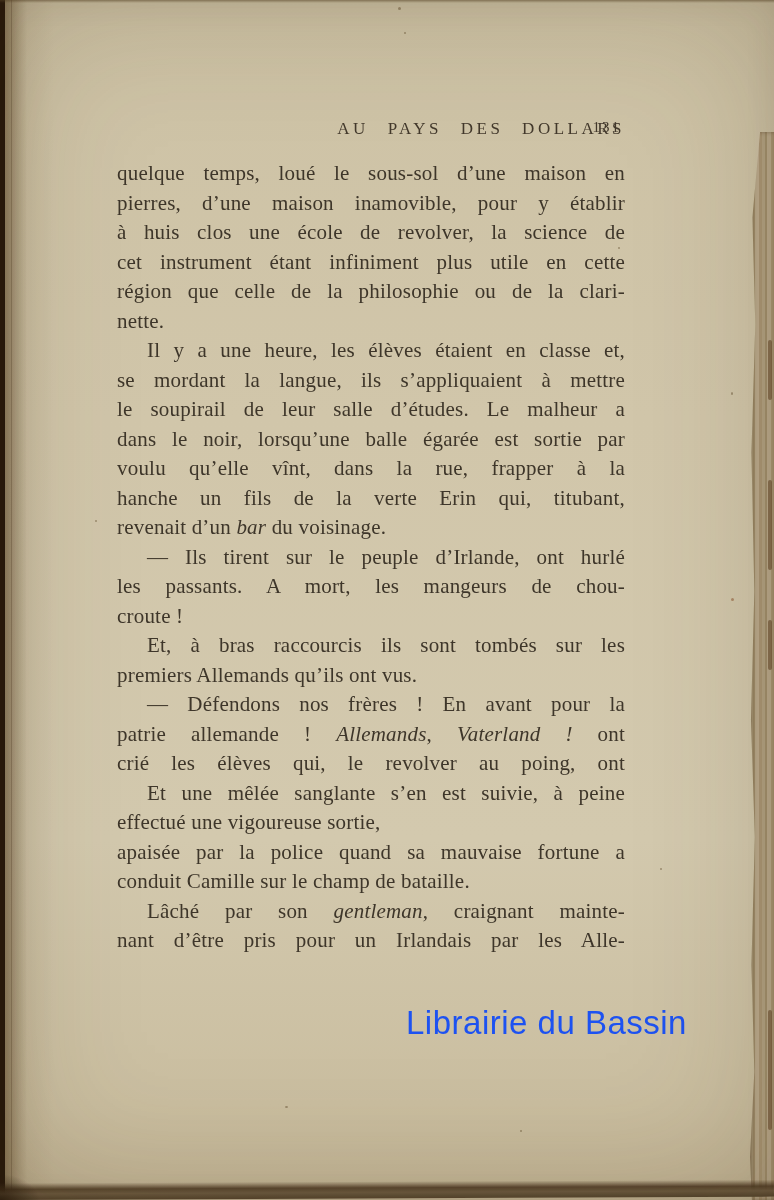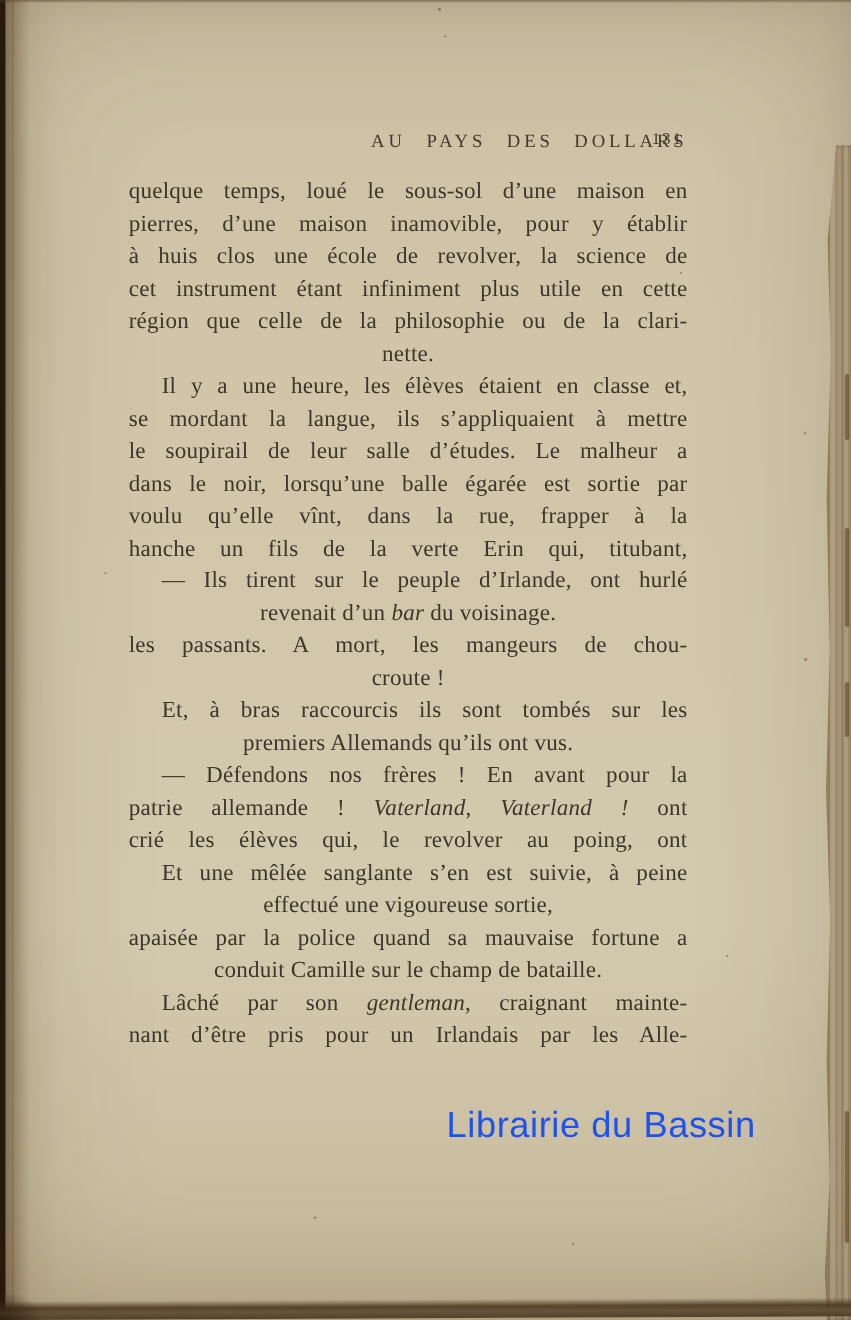--- a/index.html
+++ b/index.html
@@ -26,21 +26,21 @@
     transform:rotate(-0.25deg);transform-origin:left bottom;}
   .corner-shadow{position:absolute;bottom:0;left:0;width:40px;height:26px;
     background:radial-gradient(ellipse at 0% 100%, rgba(35,22,10,0.8), rgba(35,22,10,0) 70%);}
 
   .running-head{position:absolute;top:119px;left:117px;width:508px;height:24px;color:#43392c;}
   .running-title{display:block;text-align:right;font-size:17px;letter-spacing:3.5px;word-spacing:11px;}
   .page-number{position:absolute;right:4px;top:0;font-size:15px;letter-spacing:2px;}
 
   .text-block{position:absolute;left:117px;top:159px;width:508px;color:#3e362a;
     font-size:21px;letter-spacing:0.2px;}
-  .line{height:29.5px;line-height:29.5px;overflow:hidden;text-align:center;}
+  .line{height:29.5px;line-height:29.5px;overflow:hidden;text-align:left;}
   .line.just{text-align:justify;text-align-last:justify;}
   .line.indent{padding-left:30px;}
   .it{font-style:italic;}
 
   .watermark{position:absolute;left:406px;top:1004px;width:320px;
     font-family:"Liberation Sans", sans-serif;font-size:33px;color:#1d52f1;
     letter-spacing:0.5px;white-space:nowrap;}
 
   .speck{position:absolute;border-radius:50%;background:rgba(90,68,38,0.45);}
   .speck.red{background:rgba(140,85,50,0.55);}
@@ -61,28 +61,28 @@
       <div class="line just"><span>à huis clos une école de revolver, la science de</span></div>
       <div class="line just"><span>cet instrument étant infiniment plus utile en cette</span></div>
       <div class="line just"><span>région que celle de la philosophie ou de la clari-</span></div>
       <div class="line"><span>nette.</span></div>
       <div class="line just indent"><span>Il y a une heure, les élèves étaient en classe et,</span></div>
       <div class="line just"><span>se mordant la langue, ils s’appliquaient à mettre</span></div>
       <div class="line just"><span>le soupirail de leur salle d’études. Le malheur a</span></div>
       <div class="line just"><span>dans le noir, lorsqu’une balle égarée est sortie par</span></div>
       <div class="line just"><span>voulu qu’elle vînt, dans la rue, frapper à la</span></div>
       <div class="line just"><span>hanche un fils de la verte Erin qui, titubant,</span></div>
+      <div class="line"><span>revenait d’un </span><span class="it">bar</span><span> du voisinage.</span></div>
       <div class="line just indent"><span>— Ils tirent sur le peuple d’Irlande, ont hurlé</span></div>
-      <div class="line"><span>revenait d’un </span><span class="it">bar</span><span> du voisinage.</span></div>
       <div class="line just"><span>les passants. A mort, les mangeurs de chou-</span></div>
       <div class="line"><span>croute !</span></div>
       <div class="line just indent"><span>Et, à bras raccourcis ils sont tombés sur les</span></div>
       <div class="line"><span>premiers Allemands qu’ils ont vus.</span></div>
       <div class="line just indent"><span>— Défendons nos frères ! En avant pour la</span></div>
-      <div class="line just"><span>patrie allemande ! </span><span class="it">Vaterland</span><span>, </span><span class="it">Vaterland !</span><span> ont</span></div>
+      <div class="line just"><span>patrie allemande ! </span><span class="it">Allemands</span><span>, </span><span class="it">Vaterland !</span><span> ont</span></div>
       <div class="line just"><span>crié les élèves qui, le revolver au poing, ont</span></div>
       <div class="line just indent"><span>Et une mêlée sanglante s’en est suivie, à peine</span></div>
       <div class="line"><span>effectué une vigoureuse sortie,</span></div>
       <div class="line just"><span>apaisée par la police quand sa mauvaise fortune a</span></div>
       <div class="line"><span>conduit Camille sur le champ de bataille.</span></div>
       <div class="line just indent"><span>Lâché par son </span><span class="it">gentleman</span><span>, craignant mainte-</span></div>
       <div class="line just"><span>nant d’être pris pour un Irlandais par les Alle-</span></div>
     </div>
 
   <div class="watermark">Librairie du Bassin</div>

